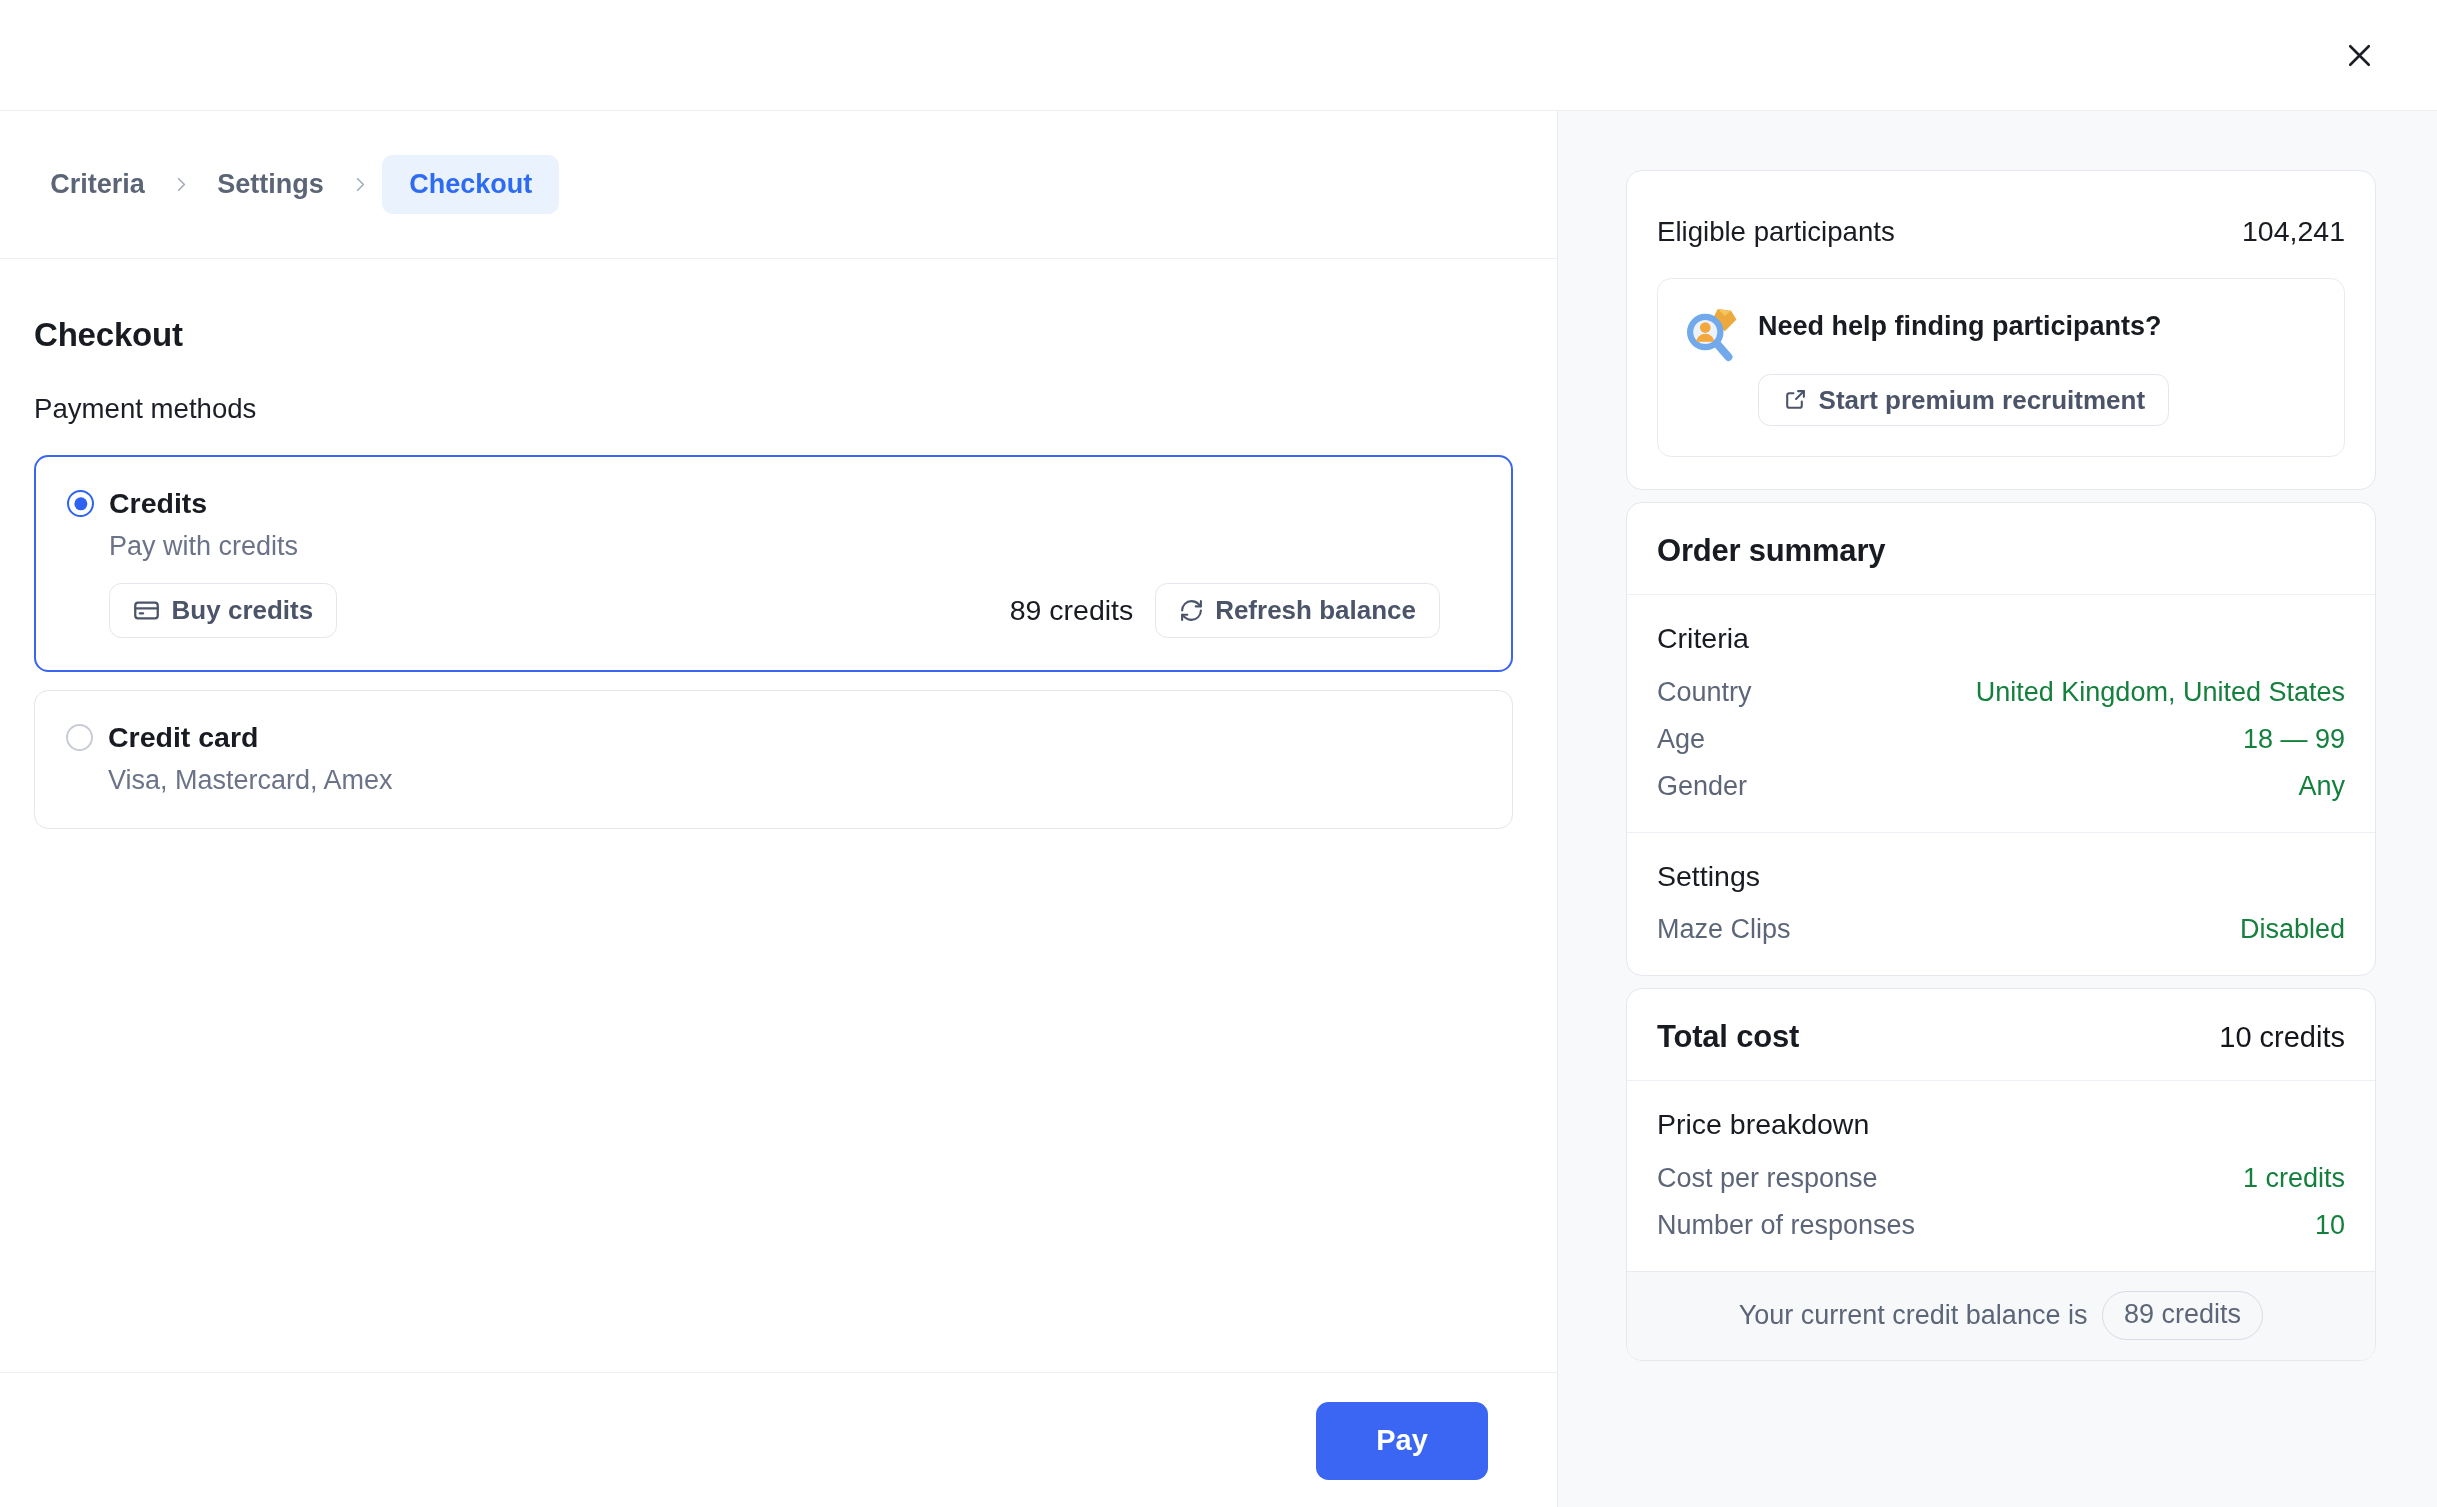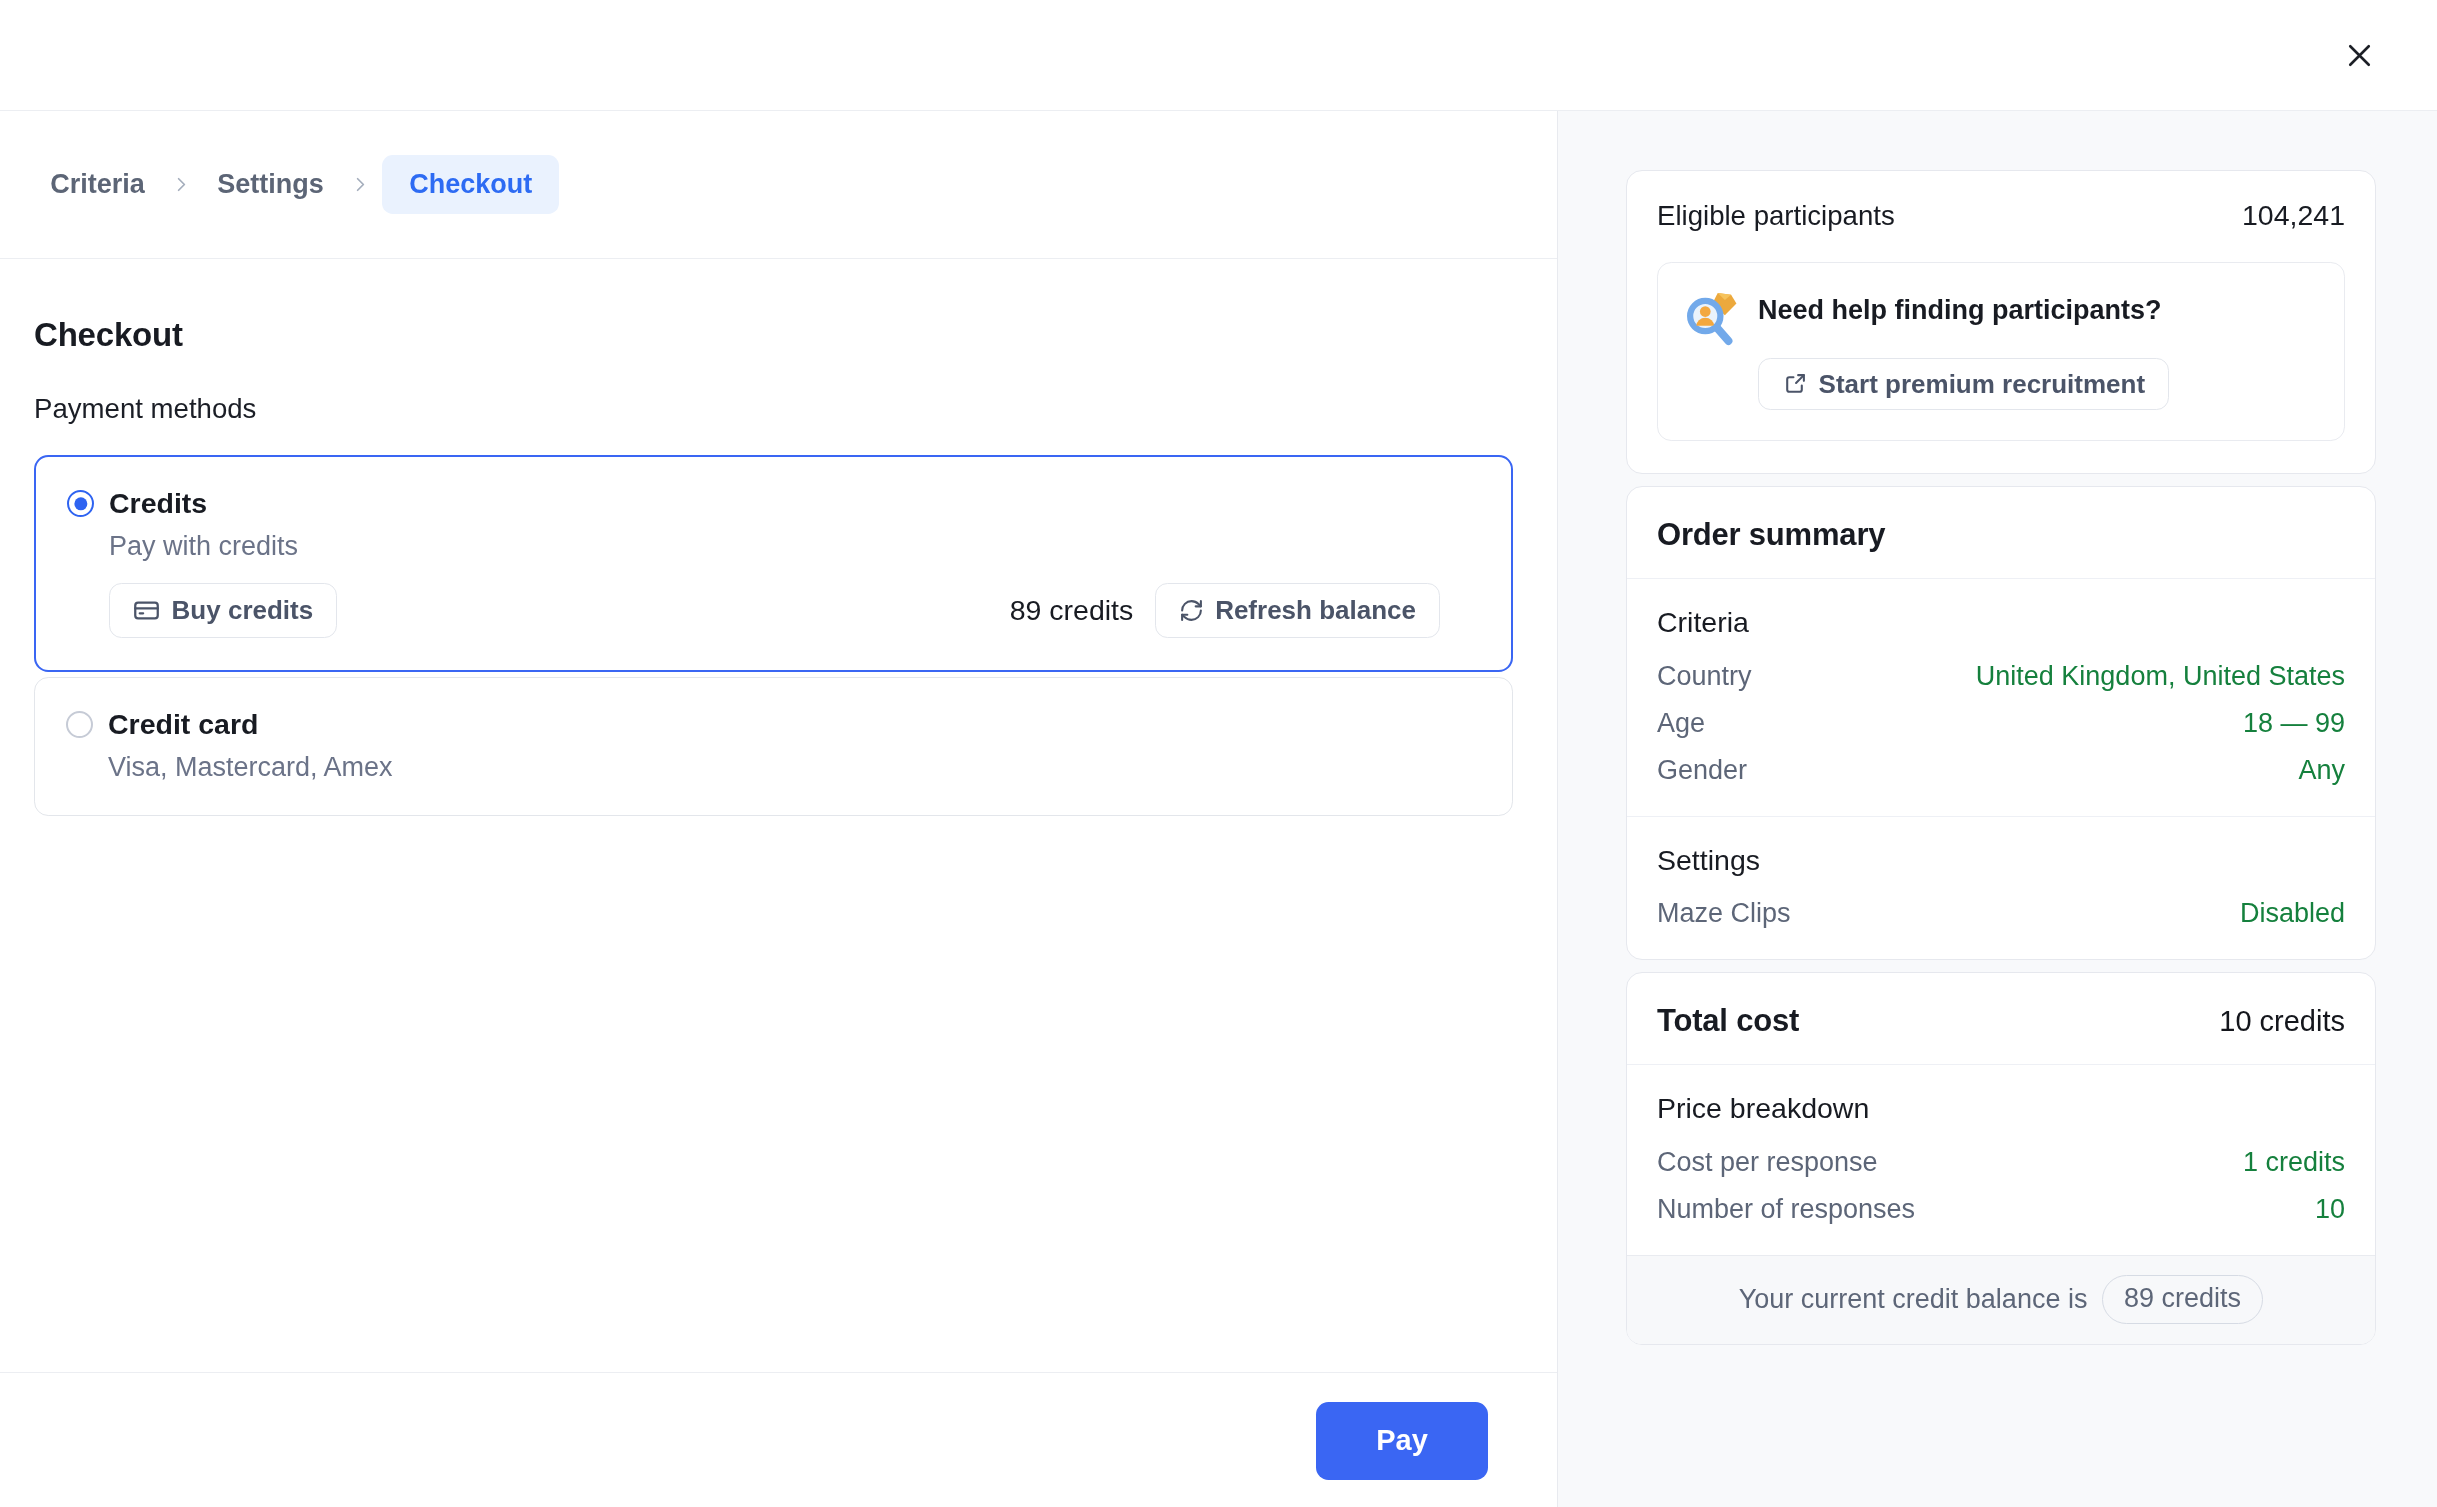--- a/index.html
+++ b/index.html
@@ -30,21 +30,21 @@
   .crumb.active { color:#2d6bf3; background:#eaf2fe; padding:14.2px 27px; }
 
   
   .main { flex:1; padding:57px 44px 0 34px; min-height:0; }
   .main h2 { font-size:33px; font-weight:700; margin-bottom:39px; letter-spacing:-0.2px; }
   .pm-label { font-size:27.6px; font-weight:400; color:#1b1e26; margin-bottom:30px; }
 
   .option-card { border:1.8px solid #e3e6eb; border-radius:14.2px; padding:30px 71px 32px 31px;
     background:#fff; cursor:pointer; }
   .option-card.selected { border:2.7px solid #3a66f3; }
-  .option-card + .option-card { margin-top:5px; }
+  .option-card + .option-card { margin-top:18px; }
 
   .option-head { display:flex; align-items:center; }
   .radio { width:27px; height:27px; border-radius:50%; border:2.7px solid #c6cbd6;
     background:#fff; flex:0 0 auto; margin-right:15px; position:relative; }
   .radio.checked { border-color:#2e63f1; }
   .radio.checked::after { content:""; position:absolute; left:50%; top:50%;
     width:13.3px; height:13.3px; border-radius:50%; background:#2e63f1;
     transform:translate(-50%,-50%); }
   .option-title { font-size:28.5px; font-weight:600; color:#181b22; }
   .option-desc { margin:10.7px 0 0 42px; font-size:27px; color:#6b7388; }
@@ -62,21 +62,21 @@
   .left-footer { flex:0 0 auto; height:136px; border-top:1.8px solid #eceef2;
     display:flex; align-items:center; justify-content:flex-end; padding-right:69px; }
   .pay-btn { width:172px; height:78px; border:none; border-radius:12.4px; background:#3a66f3;
     color:#fff; font-size:29px; font-weight:600; cursor:pointer;
     font-family:"Liberation Sans", sans-serif; }
 
   
   .card { background:#fff; border:1.8px solid #e6e8ee; border-radius:16px; }
   .card + .card { margin-top:12.4px; }
 
-  .eligible-card { padding:28px 30px 32px; }
+  .eligible-card { padding:44px 30px 32px; }
   .eligible-row { display:flex; align-items:baseline; justify-content:space-between; }
   .eligible-label { font-size:27.6px; color:#181b22; }
   .eligible-value { font-size:28.5px; color:#181b22; }
 
   .help-card { margin-top:30px; border:1.8px solid #e9ebf0; border-radius:14.2px;
     padding:28.5px 27px 30px 25px; display:flex; gap:18px; }
   .help-icon { flex:0 0 auto; width:57px; height:57px; }
   .help-title { font-size:27px; font-weight:700; margin:3.6px 0 10.7px; }
   .help-text { font-size:27px; line-height:41px; color:#5d6678; }
   .help-link { color:#5d6678; text-decoration:underline; text-underline-offset:4.4px; cursor:pointer; }

